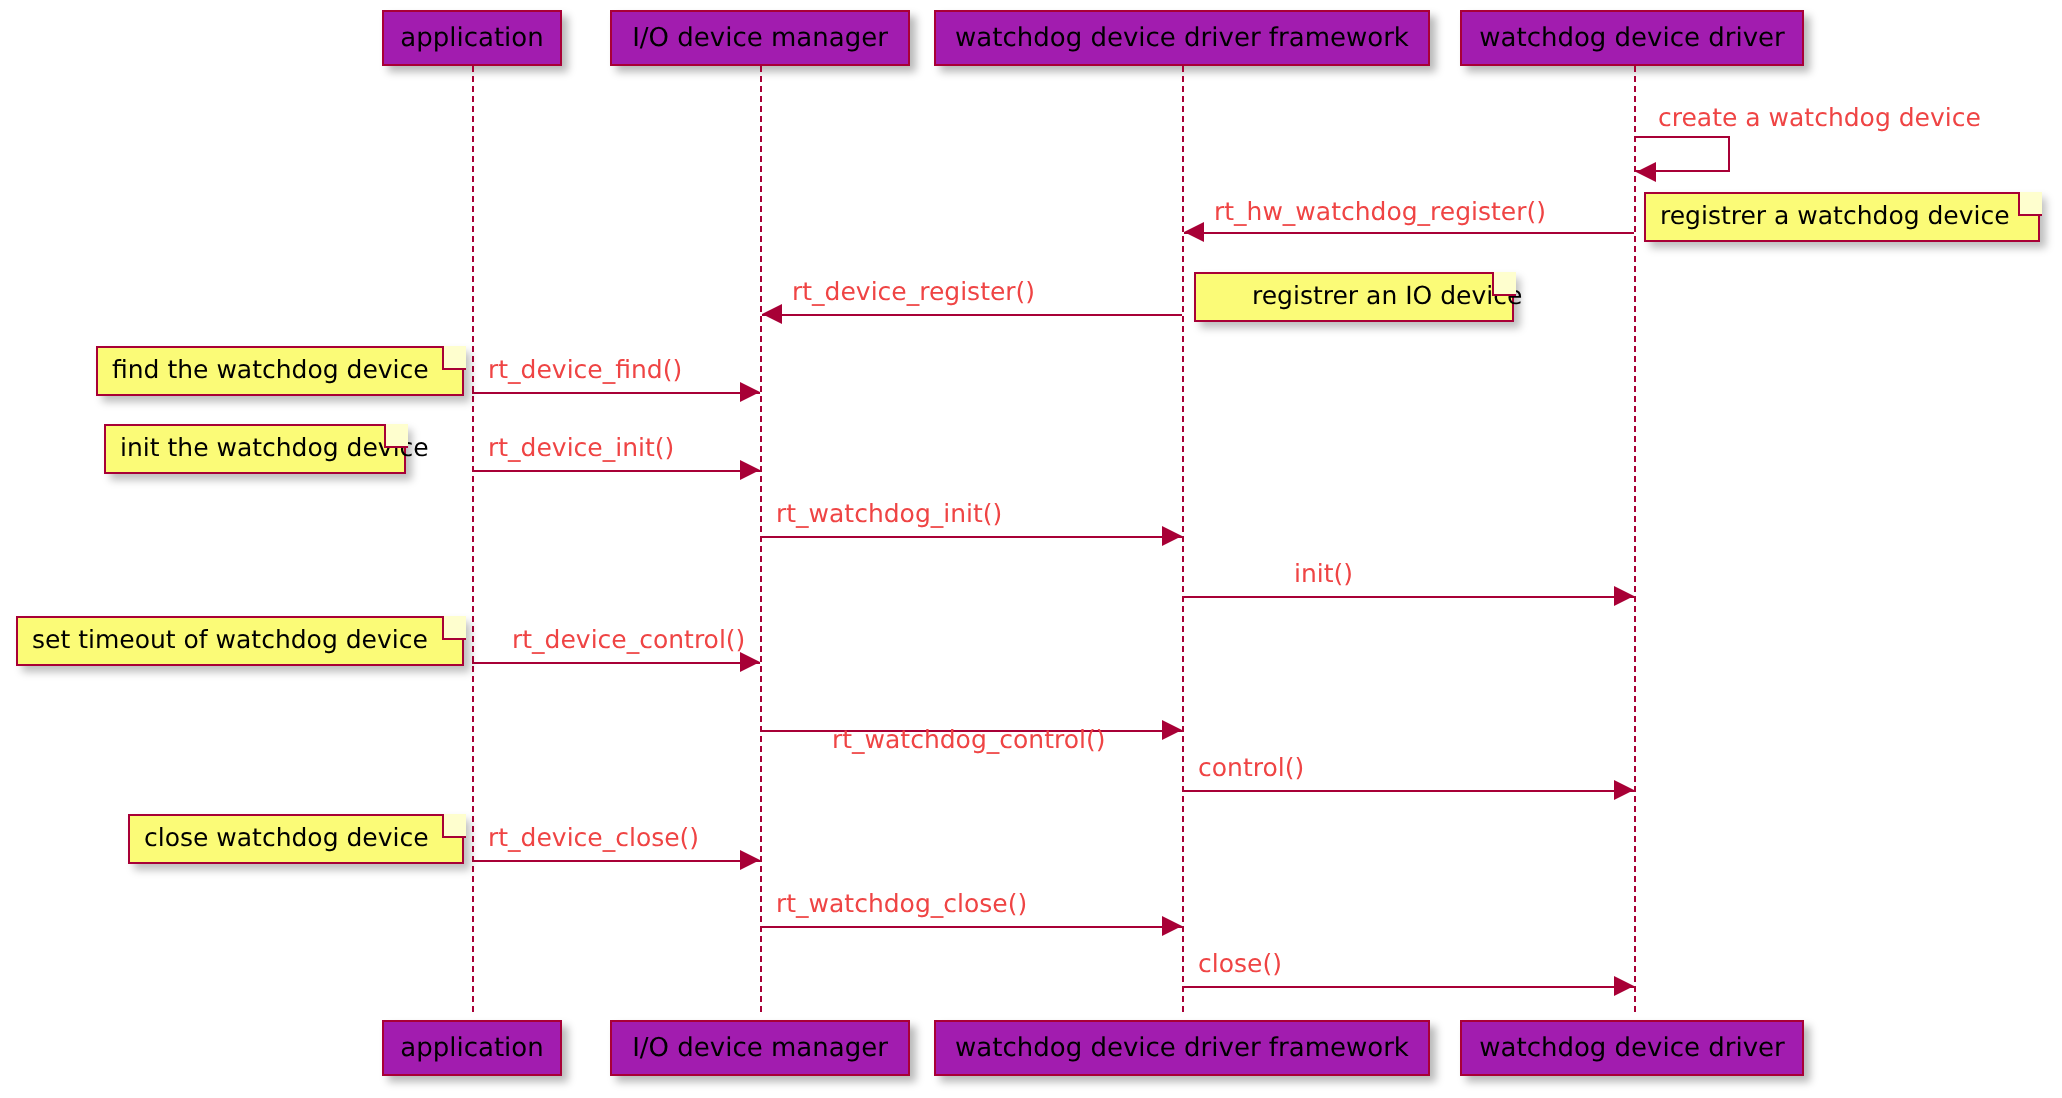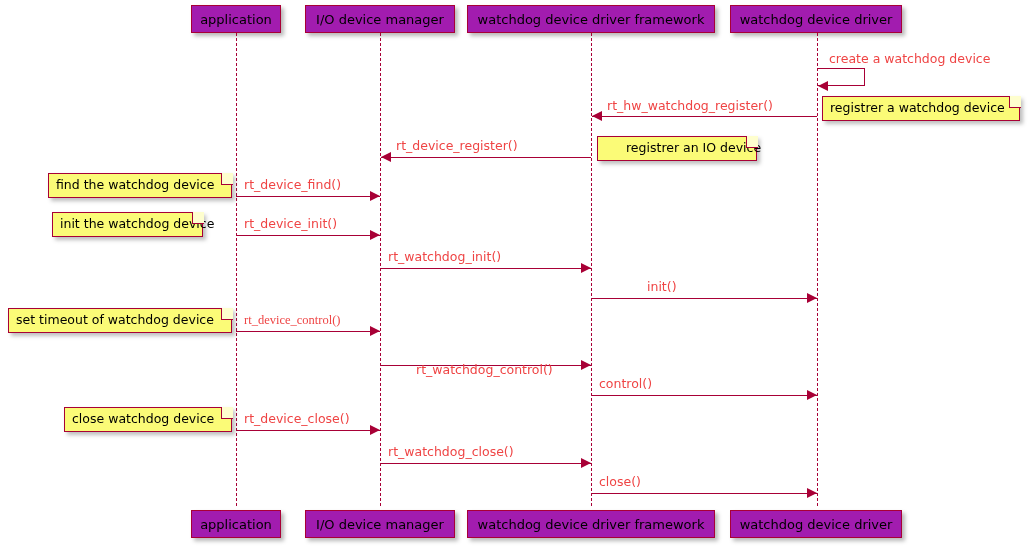--- a/index.html
+++ b/index.html
@@ -145,21 +145,21 @@
   <div class="msg-line" style="left:380px;top:268px;width:211px;"></div>
   <div class="arrow-head arrow-right" style="left:581px;top:263px;"></div>
   <div class="msg-label" style="left:388px;top:251px;">rt_watchdog_init()</div>
 
   <div class="msg-line" style="left:591px;top:298px;width:226px;"></div>
   <div class="arrow-head arrow-right" style="left:807px;top:293px;"></div>
   <div class="msg-label" style="left:599px;top:281px;margin-left:48px;">init()</div>
 
   <div class="msg-line" style="left:236px;top:331px;width:144px;"></div>
   <div class="arrow-head arrow-right" style="left:370px;top:326px;"></div>
-  <div class="msg-label" style="left:244px;top:314px;font-family:Liberation Serif, serif;">rt_device_control()</div>
+  <div class="msg-label" style="left:256px;top:314px;">rt_device_control()</div>
 
   <div class="note" style="left:8px;top:308px;width:224px;height:25px;">
     <span class="fold"></span>
     <span>set timeout of watchdog device</span>
   </div>
 
   <div class="msg-line" style="left:380px;top:365px;width:211px;"></div>
   <div class="arrow-head arrow-right" style="left:581px;top:360px;"></div>
   <div class="msg-label" style="left:388px;top:364px;margin-left:28px;">rt_watchdog_control()</div>
 

